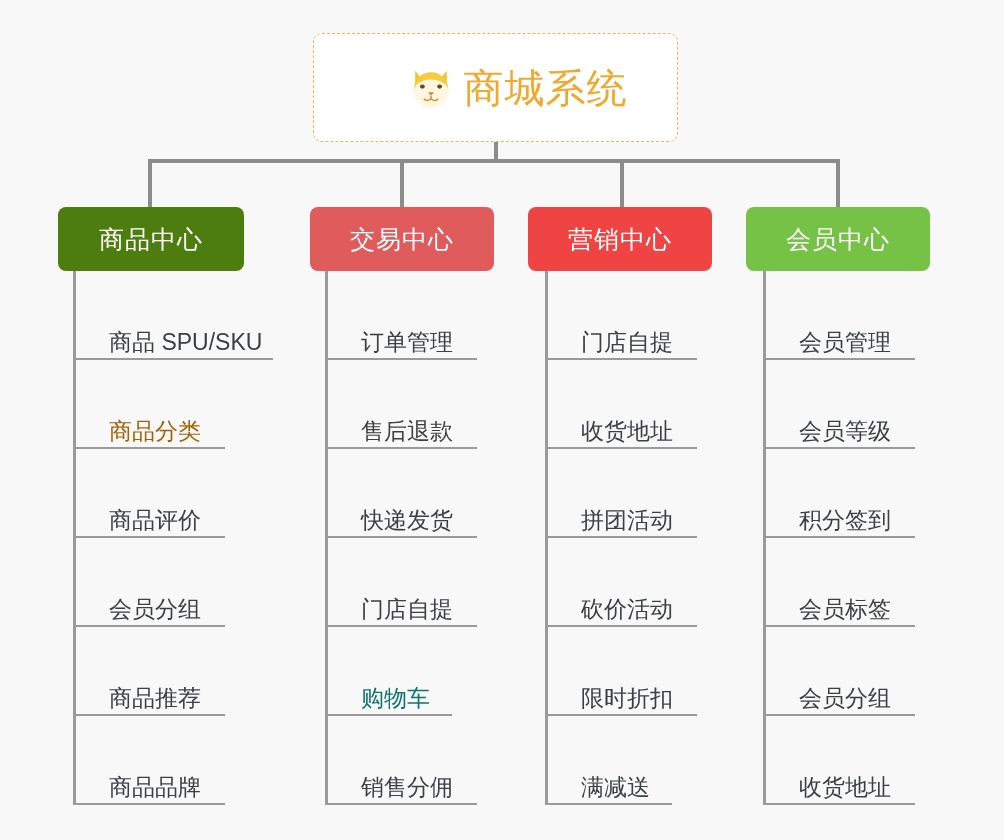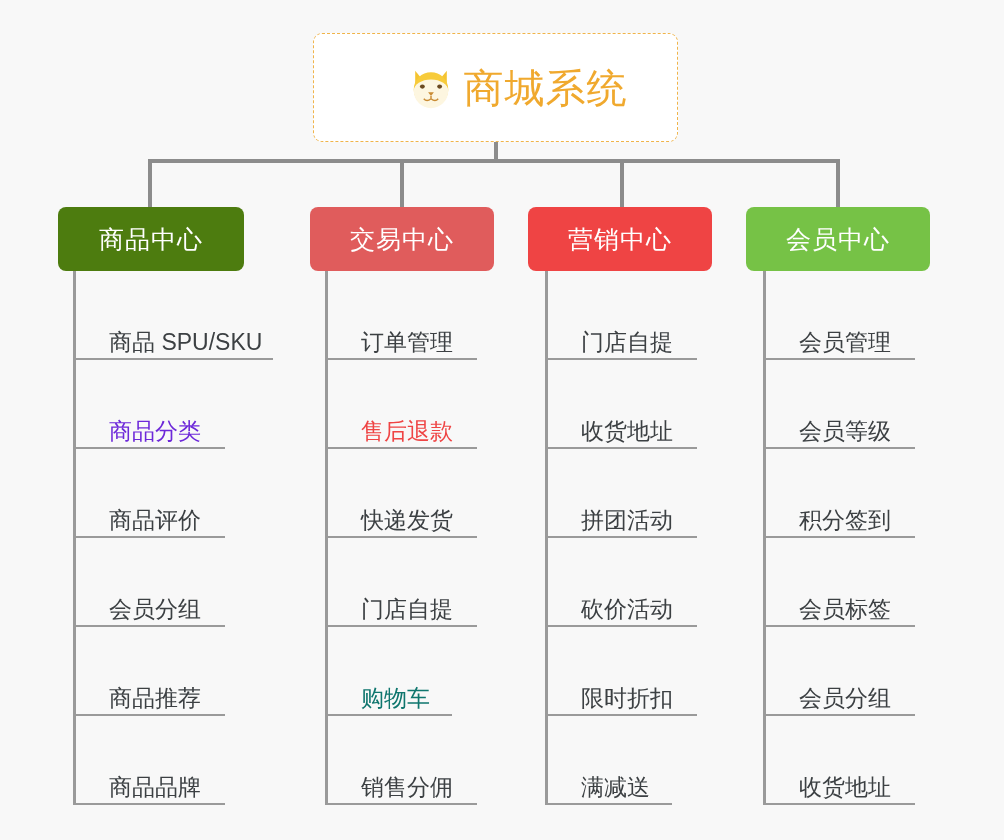--- a/index.html
+++ b/index.html
@@ -109,21 +109,21 @@
         <span>商品中心</span>
       </div>
       <div class="leaf-col" style="left: 73px;">
         <div class="spine" style="height: 534px; background: rgb(154, 154, 154);"></div>
         <div class="leaf-item" style="top: 89px;">
           <div class="leaf-rule" style="width: 200px; background: rgb(154, 154, 154);"></div>
           <div class="leaf-label" style="color: rgb(60, 64, 67);">商品 SPU/SKU</div>
         </div>
         <div class="leaf-item" style="top: 178px;">
           <div class="leaf-rule" style="width: 152px; background: rgb(154, 154, 154);"></div>
-          <div class="leaf-label" style="color: #6d28d9;">商品分类</div>
+          <div class="leaf-label" style="color: #a16207;">商品分类</div>
         </div>
         <div class="leaf-item" style="top: 267px;">
           <div class="leaf-rule" style="width: 152px; background: rgb(154, 154, 154);"></div>
           <div class="leaf-label" style="color: rgb(60, 64, 67);">商品评价</div>
         </div>
         <div class="leaf-item" style="top: 356px;">
           <div class="leaf-rule" style="width: 152px; background: rgb(154, 154, 154);"></div>
           <div class="leaf-label" style="color: rgb(60, 64, 67);">会员分组</div>
         </div>
         <div class="leaf-item" style="top: 445px;">
@@ -140,21 +140,21 @@
         <span>交易中心</span>
       </div>
       <div class="leaf-col" style="left: 325px;">
         <div class="spine" style="height: 534px; background: rgb(154, 154, 154);"></div>
         <div class="leaf-item" style="top: 89px;">
           <div class="leaf-rule" style="width: 152px; background: rgb(154, 154, 154);"></div>
           <div class="leaf-label" style="color: rgb(60, 64, 67);">订单管理</div>
         </div>
         <div class="leaf-item" style="top: 178px;">
           <div class="leaf-rule" style="width: 152px; background: rgb(154, 154, 154);"></div>
-          <div class="leaf-label" style="color: #ef4444;">售后退款</div>
+          <div class="leaf-label" style="color: #404040;">售后退款</div>
         </div>
         <div class="leaf-item" style="top: 267px;">
           <div class="leaf-rule" style="width: 152px; background: rgb(154, 154, 154);"></div>
           <div class="leaf-label" style="color: rgb(60, 64, 67); text-align: right;">快递发货</div>
         </div>
         <div class="leaf-item" style="top: 356px;">
           <div class="leaf-rule" style="width: 152px; background: rgb(154, 154, 154);"></div>
           <div class="leaf-label" style="color: rgb(60, 64, 67);">门店自提</div>
         </div>
         <div class="leaf-item" style="top: 445px;">

